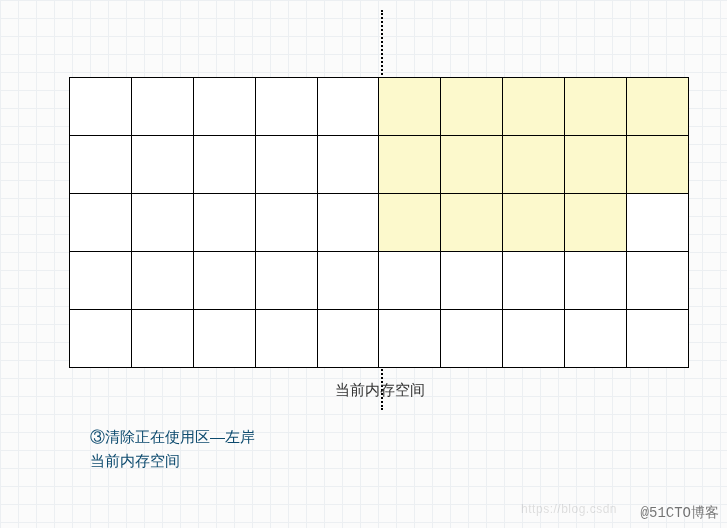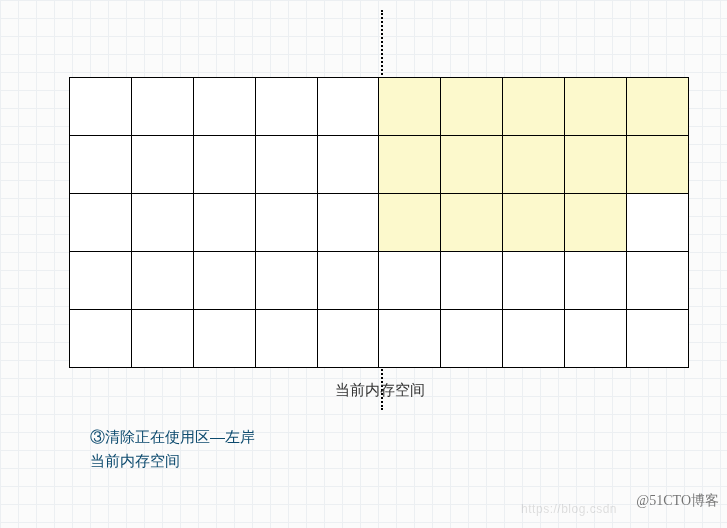--- a/index.html
+++ b/index.html
@@ -66,24 +66,24 @@
     right: 110px;
     bottom: 12px;
     font-size: 12px;
     color: rgba(0,0,0,0.12);
     font-family: Arial, sans-serif;
     letter-spacing: 0.5px;
   }
   .watermark-right {
     position: absolute;
     right: 8px;
-    bottom: 18px;
+    bottom: 6px;
     font-size: 14px;
     color: rgba(0,0,0,0.55);
-    font-family: Liberation Serif, serif;
+    font-family: Liberation Mono, monospace;
   }
 </style>
 </head>
 <body>
 
 <div class="divider"></div>
 
 <div class="grid-wrap">
   <div class="side left-side" id="left-side">
       <div class="cell"></div>

